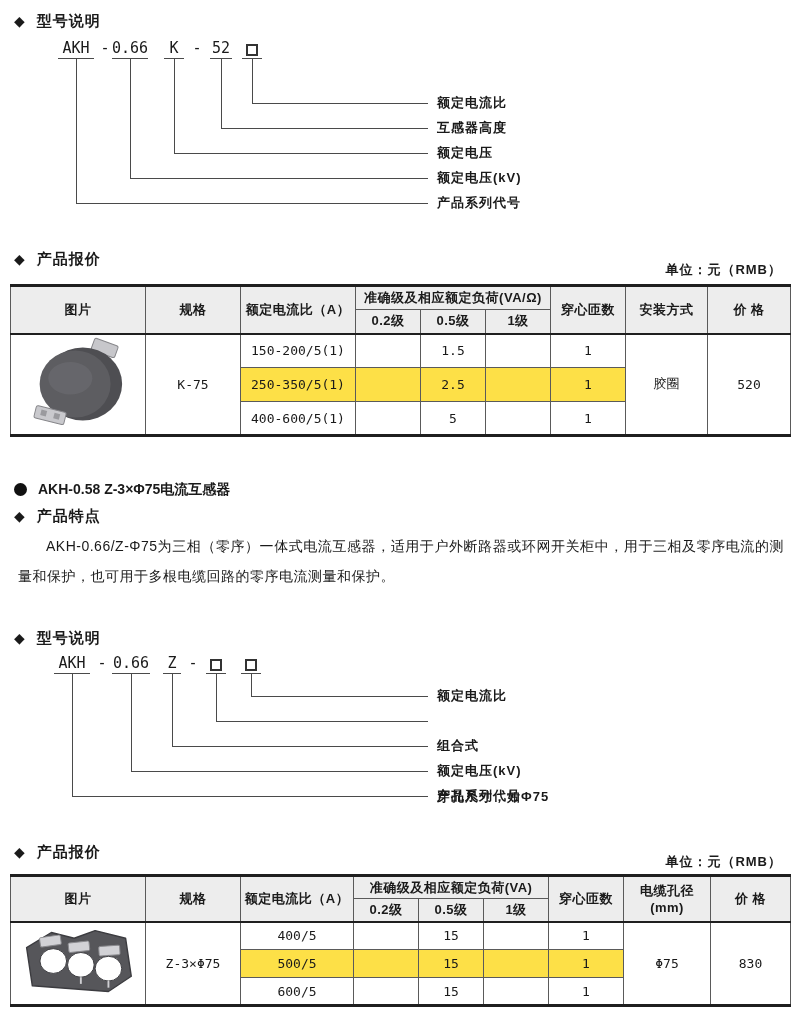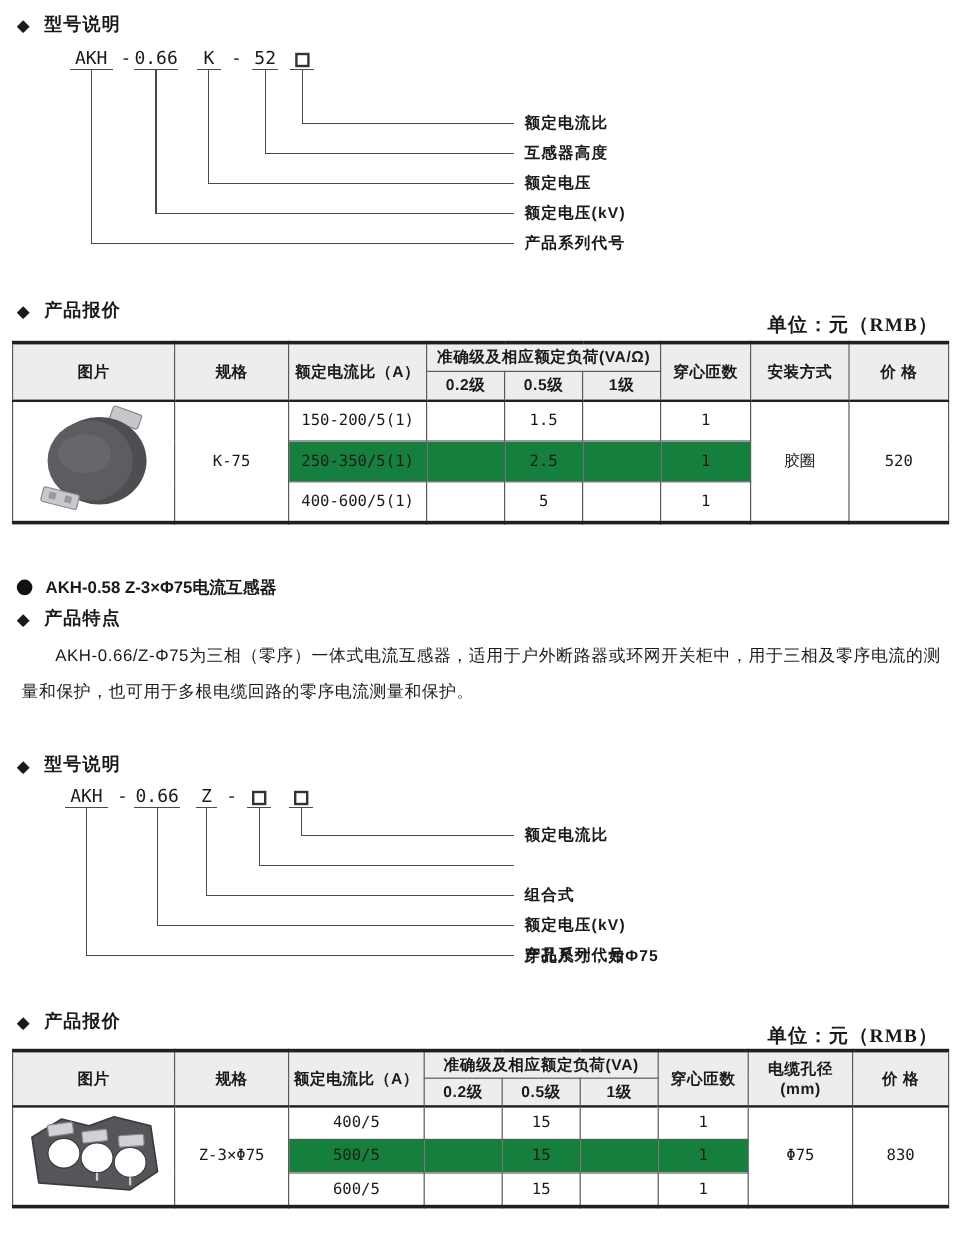--- a/index.html
+++ b/index.html
@@ -18,41 +18,41 @@
     position:absolute; left:14px; display:flex; align-items:center; gap:11px;
     font-size:14px; font-weight:bold; line-height:18px;
   }
   .mono { font-family:"DejaVu Sans Mono","Liberation Mono",monospace; }
   .token { position:absolute; font-size:15px; line-height:17px; text-align:center; white-space:nowrap; }
   .ph-box { position:absolute; width:12px; height:12px; border:2px solid #333; background:#fff; }
   .dlabel {
     position:absolute; left:437px; font-size:13px; font-weight:bold;
     line-height:18px; letter-spacing:1px; white-space:nowrap;
   }
-  .unit-note { position:absolute; right:18px; font-size:16px; font-weight:bold; letter-spacing:1px;font-family:Liberation Serif, serif; }
+  .unit-note { position:absolute; right:18px; font-size:13px; font-weight:bold; letter-spacing:1px; }
   .conn { position:absolute; left:0; pointer-events:none; }
   .para {
     position:absolute; left:18px; width:766px; font-size:14px; line-height:30px;
     text-indent:2em; letter-spacing:0.5px; text-align:justify;
   }
   table.quote {
     position:absolute; left:10px; width:780px; border-collapse:collapse; table-layout:fixed;
     border-top:3px solid #1f1f1f; border-bottom:3px solid #1f1f1f;
   }
   table.quote th, table.quote td {
     border:1px solid #5a5a5a; text-align:center; vertical-align:middle;
     font-size:13px; padding:0; overflow:hidden;
   }
   table.quote thead th { background:#ededed; font-weight:bold; letter-spacing:0.5px; }
   table.quote th.hb, table.quote td.hb { border-bottom:2px solid #1f1f1f; }
   #table1 thead tr { height:24px; }
   #table1 tbody tr { height:34px; }
   #table2 thead tr { height:23px; }
   #table2 tbody tr { height:28px; }
-  table.quote tr.shaded td { background:#15803d; }
+  table.quote tr.shaded td { background:#fde047; }
   table.quote td.img-cell { background:#ffffff; }
   .num { font-family:"DejaVu Sans Mono","Liberation Mono",monospace; font-size:13px; }
 </style>
 </head>
 <body>
 
 <div id="page">
 
   <div class="sec-head" style="top:12px;">
     <span class="diamond">◆</span>

